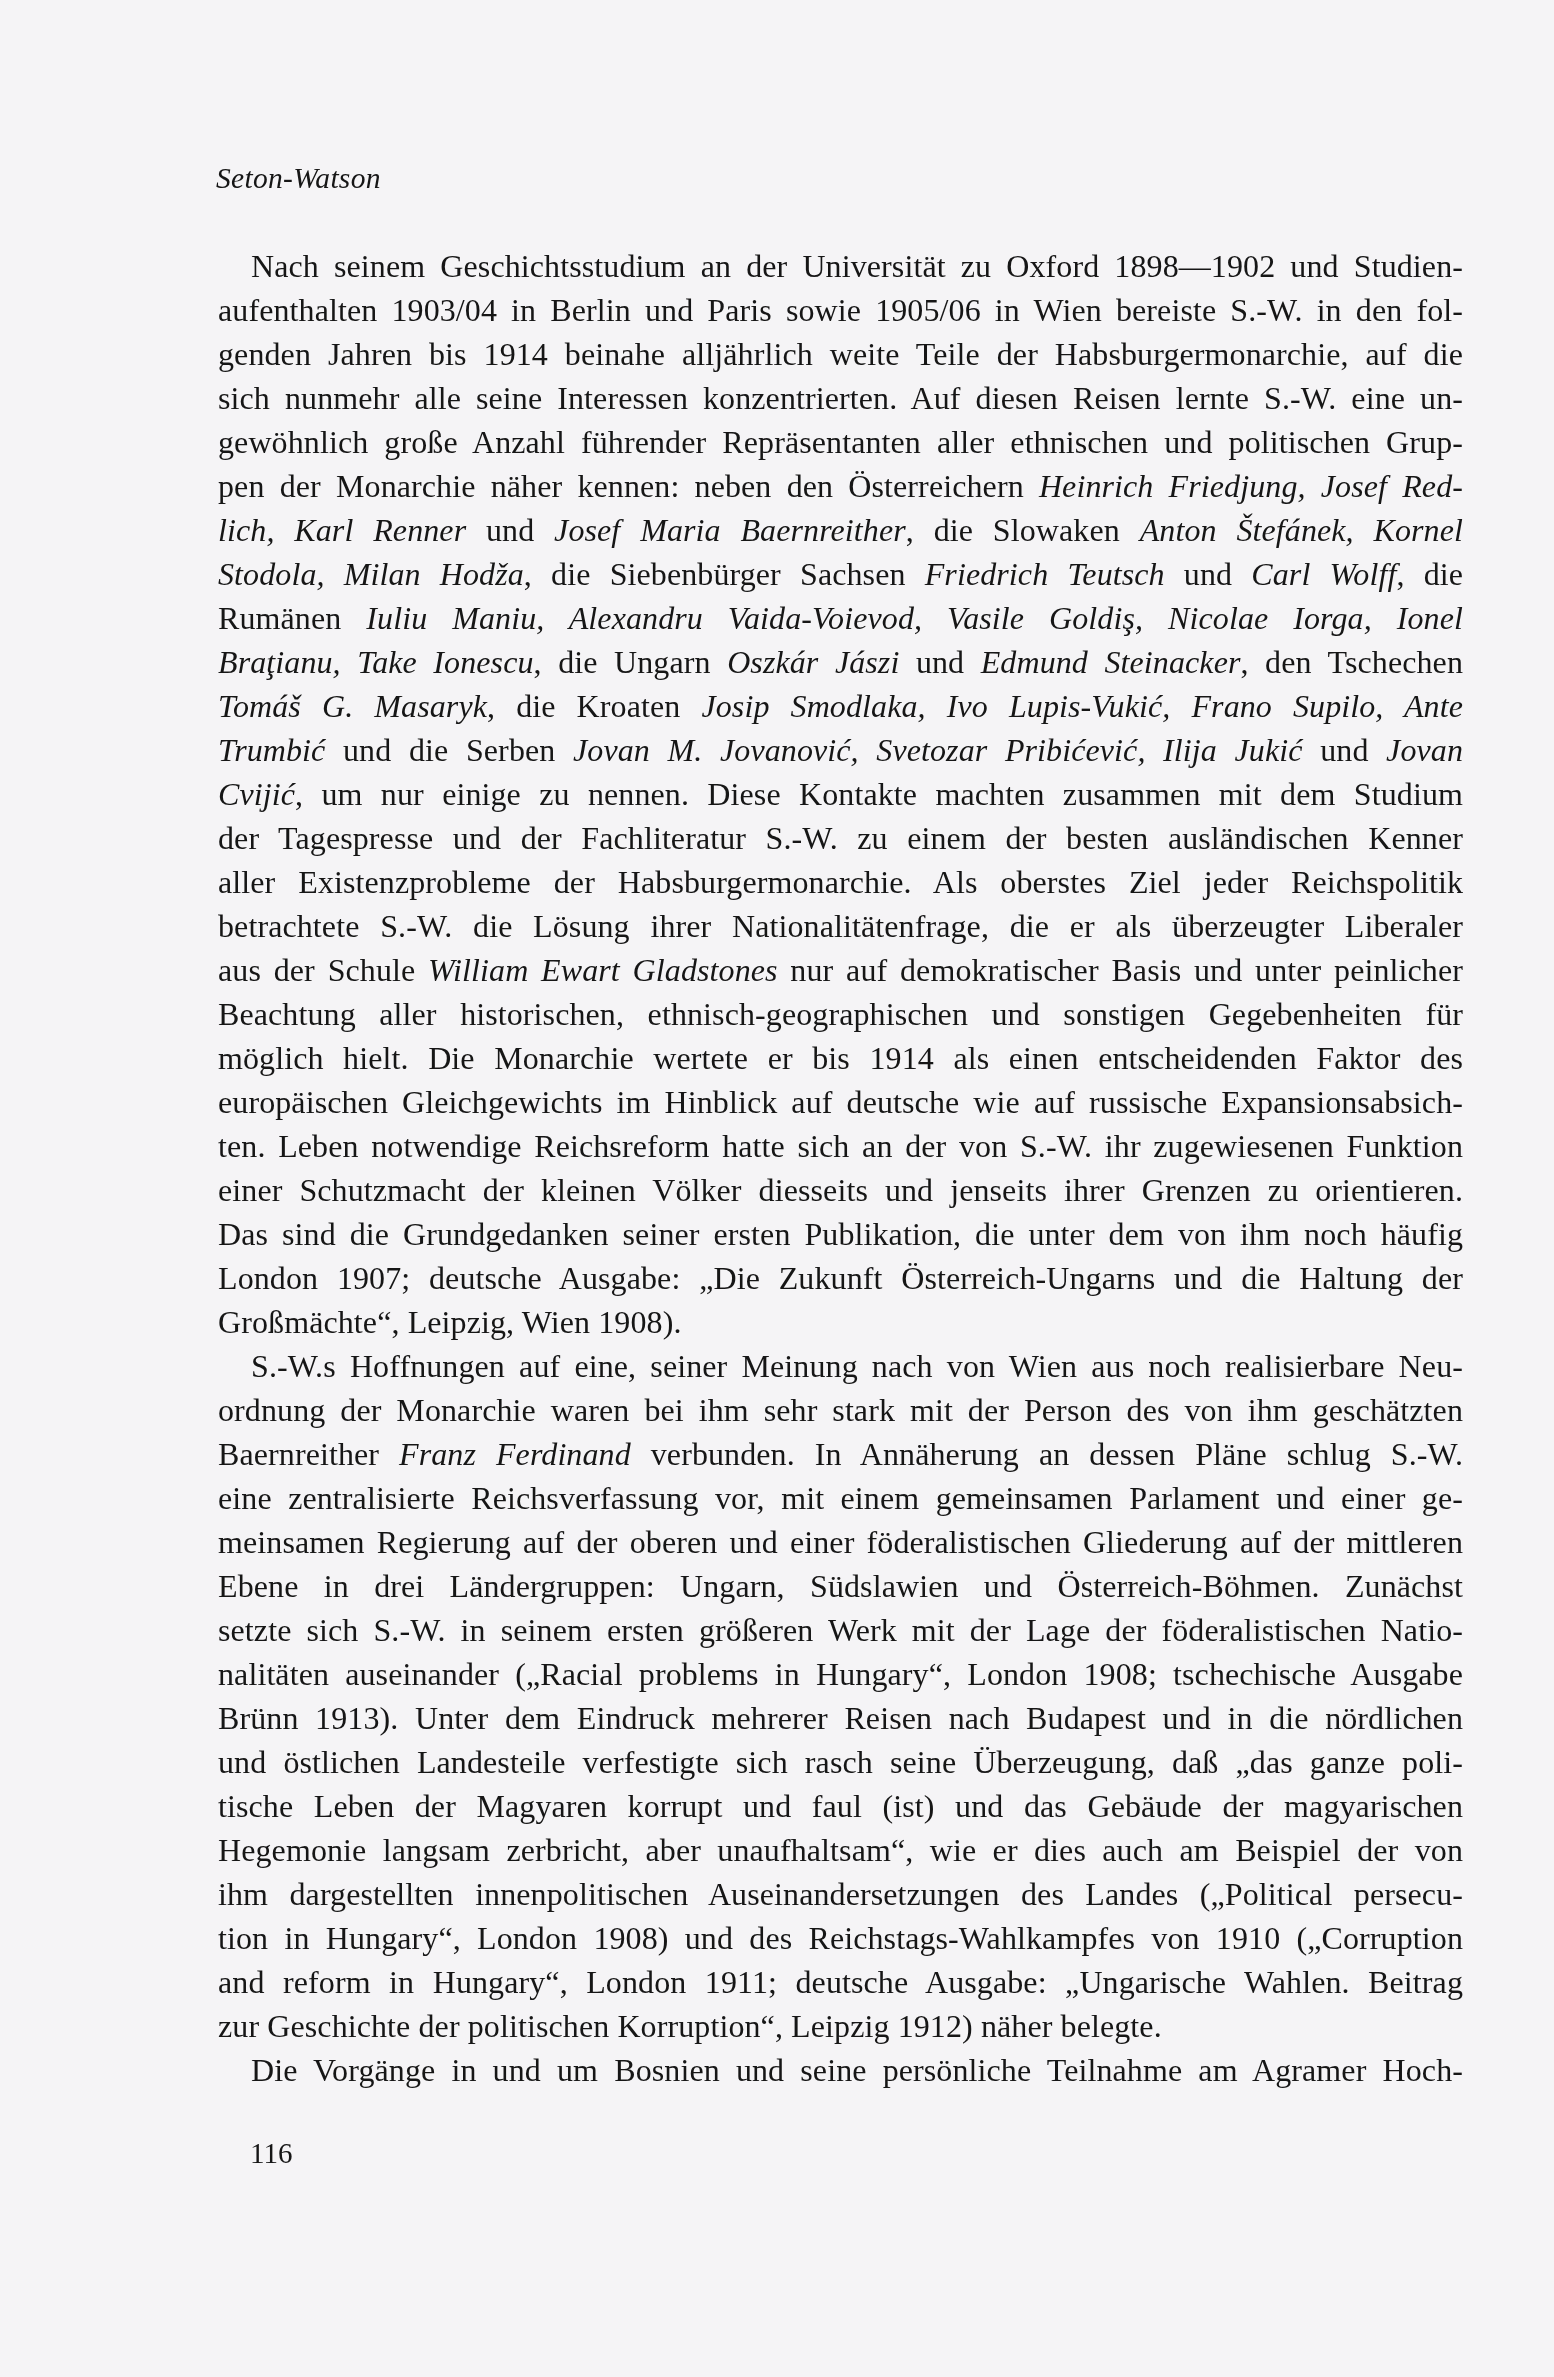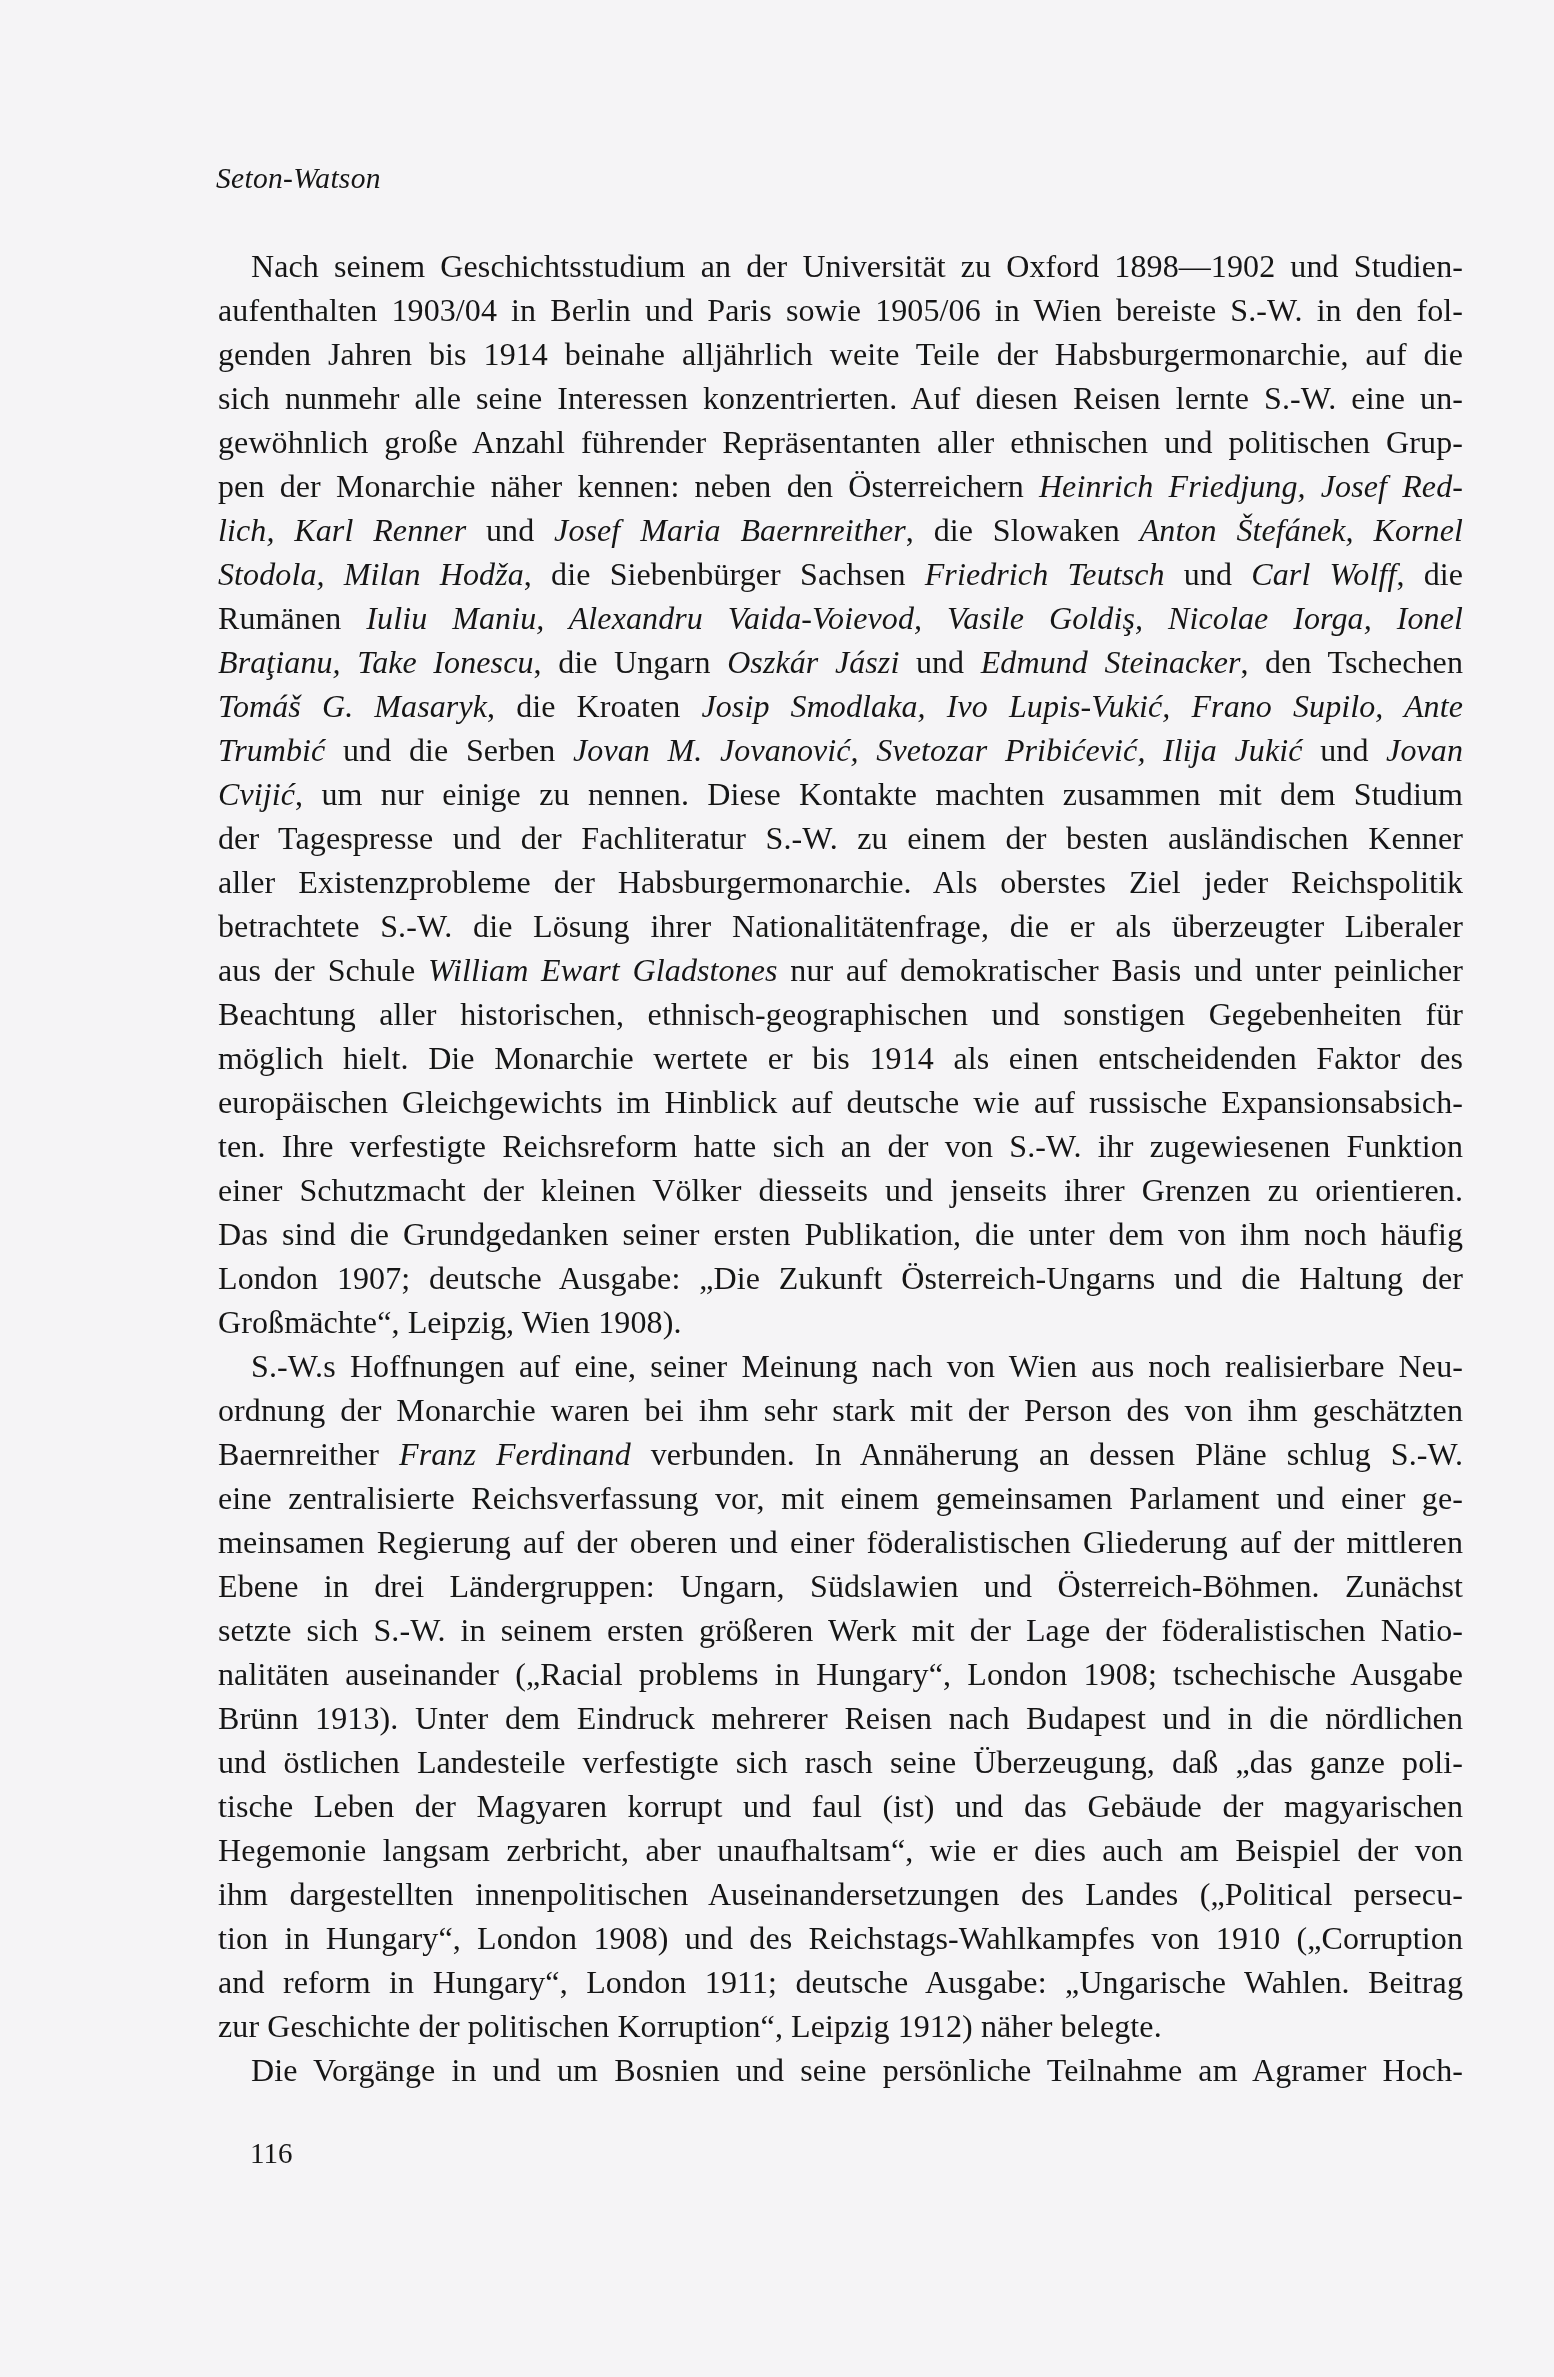--- a/index.html
+++ b/index.html
@@ -62,21 +62,21 @@
       <div class="line"><span class="it">Tomáš G. Masaryk</span><span>, die Kroaten </span><span class="it">Josip Smodlaka, Ivo Lupis-Vukić, Frano Supilo, Ante</span></div>
       <div class="line"><span class="it">Trumbić</span><span> und die Serben </span><span class="it">Jovan M. Jovanović, Svetozar Pribićević, Ilija Jukić</span><span> und </span><span class="it">Jovan</span></div>
       <div class="line"><span class="it">Cvijić</span><span>, um nur einige zu nennen. Diese Kontakte machten zusammen mit dem Studium</span></div>
       <div class="line"><span>der Tagespresse und der Fachliteratur S.-W. zu einem der besten ausländischen Kenner</span></div>
       <div class="line"><span>aller Existenzprobleme der Habsburgermonarchie. Als oberstes Ziel jeder Reichspolitik</span></div>
       <div class="line"><span>betrachtete S.-W. die Lösung ihrer Nationalitätenfrage, die er als überzeugter Liberaler</span></div>
       <div class="line"><span>aus der Schule </span><span class="it">William Ewart Gladstones</span><span> nur auf demokratischer Basis und unter peinlicher</span></div>
       <div class="line"><span>Beachtung aller historischen, ethnisch-geographischen und sonstigen Gegebenheiten für</span></div>
       <div class="line"><span>möglich hielt. Die Monarchie wertete er bis 1914 als einen entscheidenden Faktor des</span></div>
       <div class="line"><span>europäischen Gleichgewichts im Hinblick auf deutsche wie auf russische Expansionsabsich-</span></div>
-      <div class="line"><span>ten. Ihre verfestigte Reichsreform hatte sich an der von S.-W. ihr zugewiesenen Funktion</span></div>
+      <div class="line"><span>ten. Leben notwendige Reichsreform hatte sich an der von S.-W. ihr zugewiesenen Funktion</span></div>
       <div class="line"><span>einer Schutzmacht der kleinen Völker diesseits und jenseits ihrer Grenzen zu orientieren.</span></div>
       <div class="line"><span>Das sind die Grundgedanken seiner ersten Publikation, die unter dem von ihm noch häufig</span></div>
       <div class="line"><span>London 1907; deutsche Ausgabe: „Die Zukunft Österreich-Ungarns und die Haltung der</span></div>
       <div class="line noforce"><span>Großmächte“, Leipzig, Wien 1908).</span></div>
       <div class="line indent"><span>S.-W.s Hoffnungen auf eine, seiner Meinung nach von Wien aus noch realisierbare Neu-</span></div>
       <div class="line"><span>ordnung der Monarchie waren bei ihm sehr stark mit der Person des von ihm geschätzten</span></div>
       <div class="line"><span>Baernreither </span><span class="it">Franz Ferdinand</span><span> verbunden. In Annäherung an dessen Pläne schlug S.-W.</span></div>
       <div class="line"><span>eine zentralisierte Reichsverfassung vor, mit einem gemeinsamen Parlament und einer ge-</span></div>
       <div class="line"><span>meinsamen Regierung auf der oberen und einer föderalistischen Gliederung auf der mittleren</span></div>
       <div class="line"><span>Ebene in drei Ländergruppen: Ungarn, Südslawien und Österreich-Böhmen. Zunächst</span></div>

